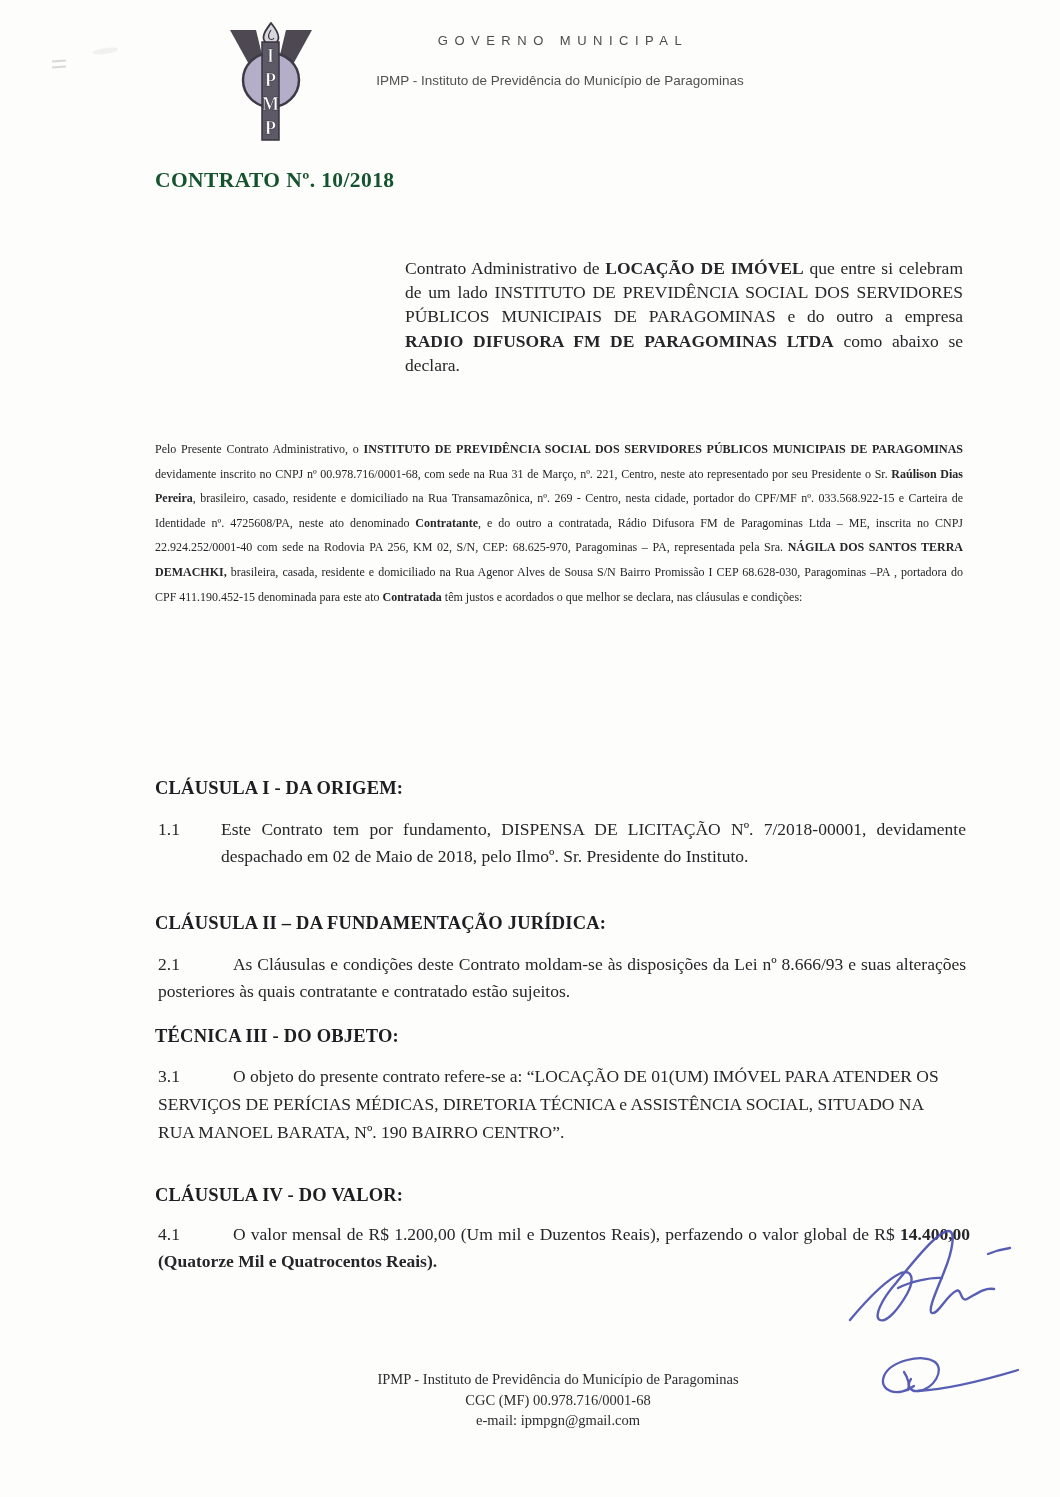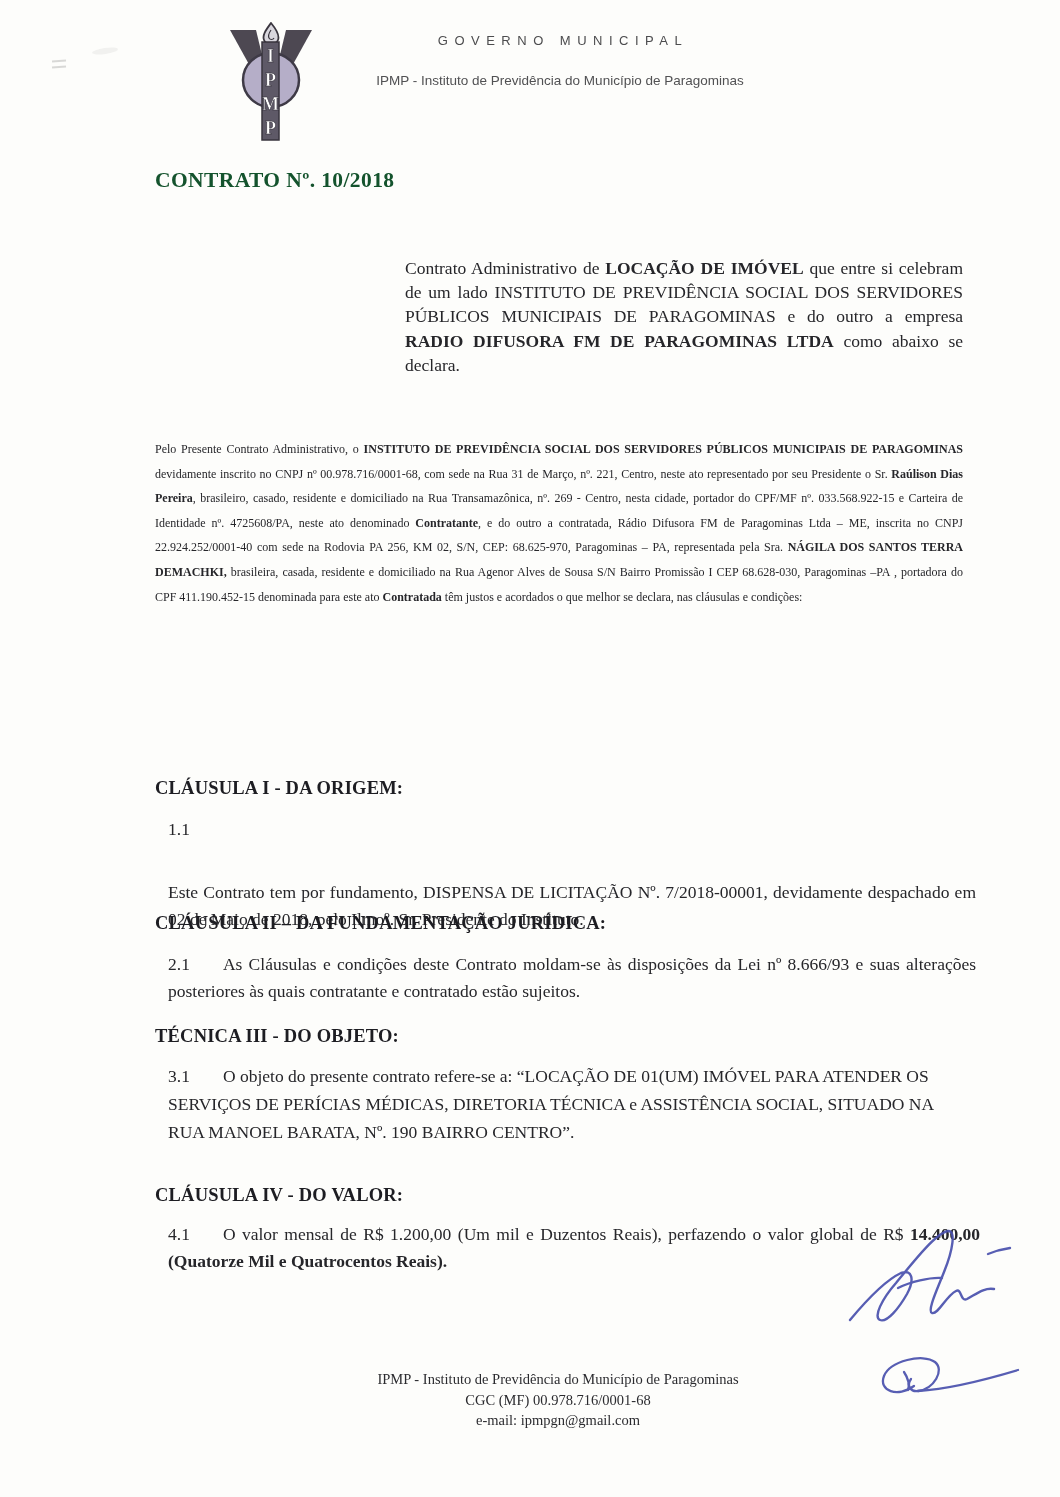--- a/index.html
+++ b/index.html
@@ -40,28 +40,28 @@
     font-size:12px;line-height:24.6px;text-align:justify;
   }
   .b{font-weight:bold;margin-top:13px;}
   
   .clause-heading{
     position:absolute;left:155px;
     font-size:18.5px;font-weight:bold;color:#1d1d22;letter-spacing:.2px;
     white-space:nowrap;
   }
   .h1{top:778px;} .h2{top:913px;} .h3{top:1026px;} .h4{top:1185px;}
-  .item{position:absolute;left:168px;font-size:17.5px;line-height:27.4px;flex-direction:column;}
+  .item{position:absolute;left:158px;font-size:17.5px;line-height:27.4px;}
   .i1{top:816px;width:808px;display:flex;}
   .i1 .num{flex:0 0 63px;}
   .i1 .itext{flex:1;text-align:justify;}
   .i2{top:951px;width:808px;text-align:justify;}
   .i3{top:1062px;width:800px;line-height:28px;text-align:left;}
   .i4{top:1221px;width:812px;text-align:justify;}
-  .inum{margin-right:33px;}
+  .inum{margin-right:53px;}
   
   .sig1{position:absolute;left:838px;top:1222px;width:182px;height:118px;}
   .sig2{position:absolute;left:870px;top:1344px;width:152px;height:60px;}
   
   .footer{
     position:absolute;left:298px;top:1369px;width:520px;
     font-size:14.5px;line-height:20.5px;text-align:center;color:#2b2b2f;
   }
   
   .artifact-eq{position:absolute;left:52px;top:60px;width:14px;height:9px;opacity:.28;}

